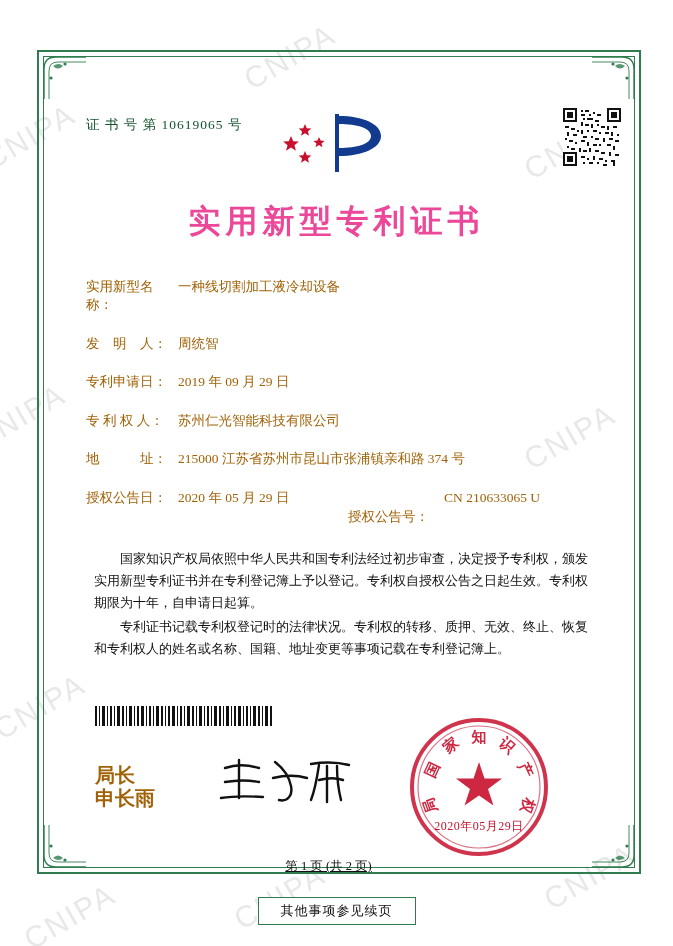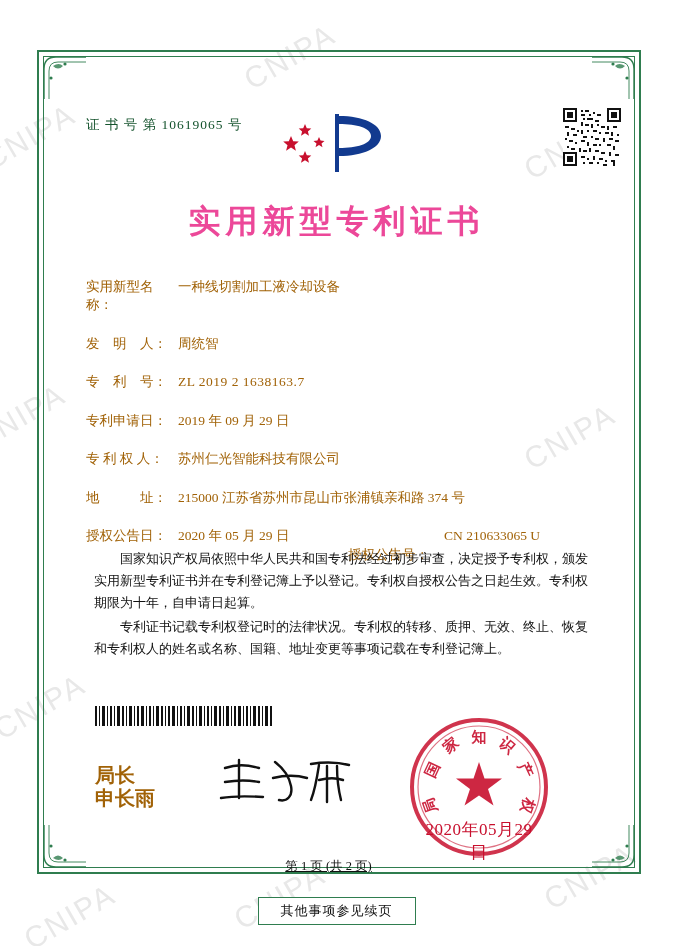--- a/index.html
+++ b/index.html
@@ -185,21 +185,21 @@
     top: 716px;
     width: 142px;
     height: 142px;
   }
   .seal-date {
     position: absolute;
     left: 418px;
     top: 818px;
     width: 122px;
     text-align: center;
-    font-size: 17px;
+    font-size: 12px;
     color: #c8102e;
     letter-spacing: 0.5px;
   }
 
   .page-no {
     position: absolute;
     left: 0;
     right: 16px;
     top: 858px;
     text-align: center;
@@ -388,24 +388,20 @@
   <div class="fields">
     <div class="row">
       <div class="lbl">实用新型名称：</div>
       <div class="val">一种线切割加工液冷却设备</div>
     </div>
     <div class="row">
       <div class="lbl">发　明　人：</div>
       <div class="val">周统智</div>
     </div>
     <div class="row">
-      <div class="lbl">专　利　号：</div>
-      <div class="val mono-sp">ZL 2019 2 1638163.7</div>
-    </div>
-    <div class="row">
       <div class="lbl">专利申请日：</div>
       <div class="val">2019 年 09 月 29 日</div>
     </div>
     <div class="row">
       <div class="lbl">专 利 权 人：</div>
       <div class="val">苏州仁光智能科技有限公司</div>
     </div>
     <div class="row">
       <div class="lbl">地　　　址：</div>
       <div class="val">215000 江苏省苏州市昆山市张浦镇亲和路 374 号</div>

